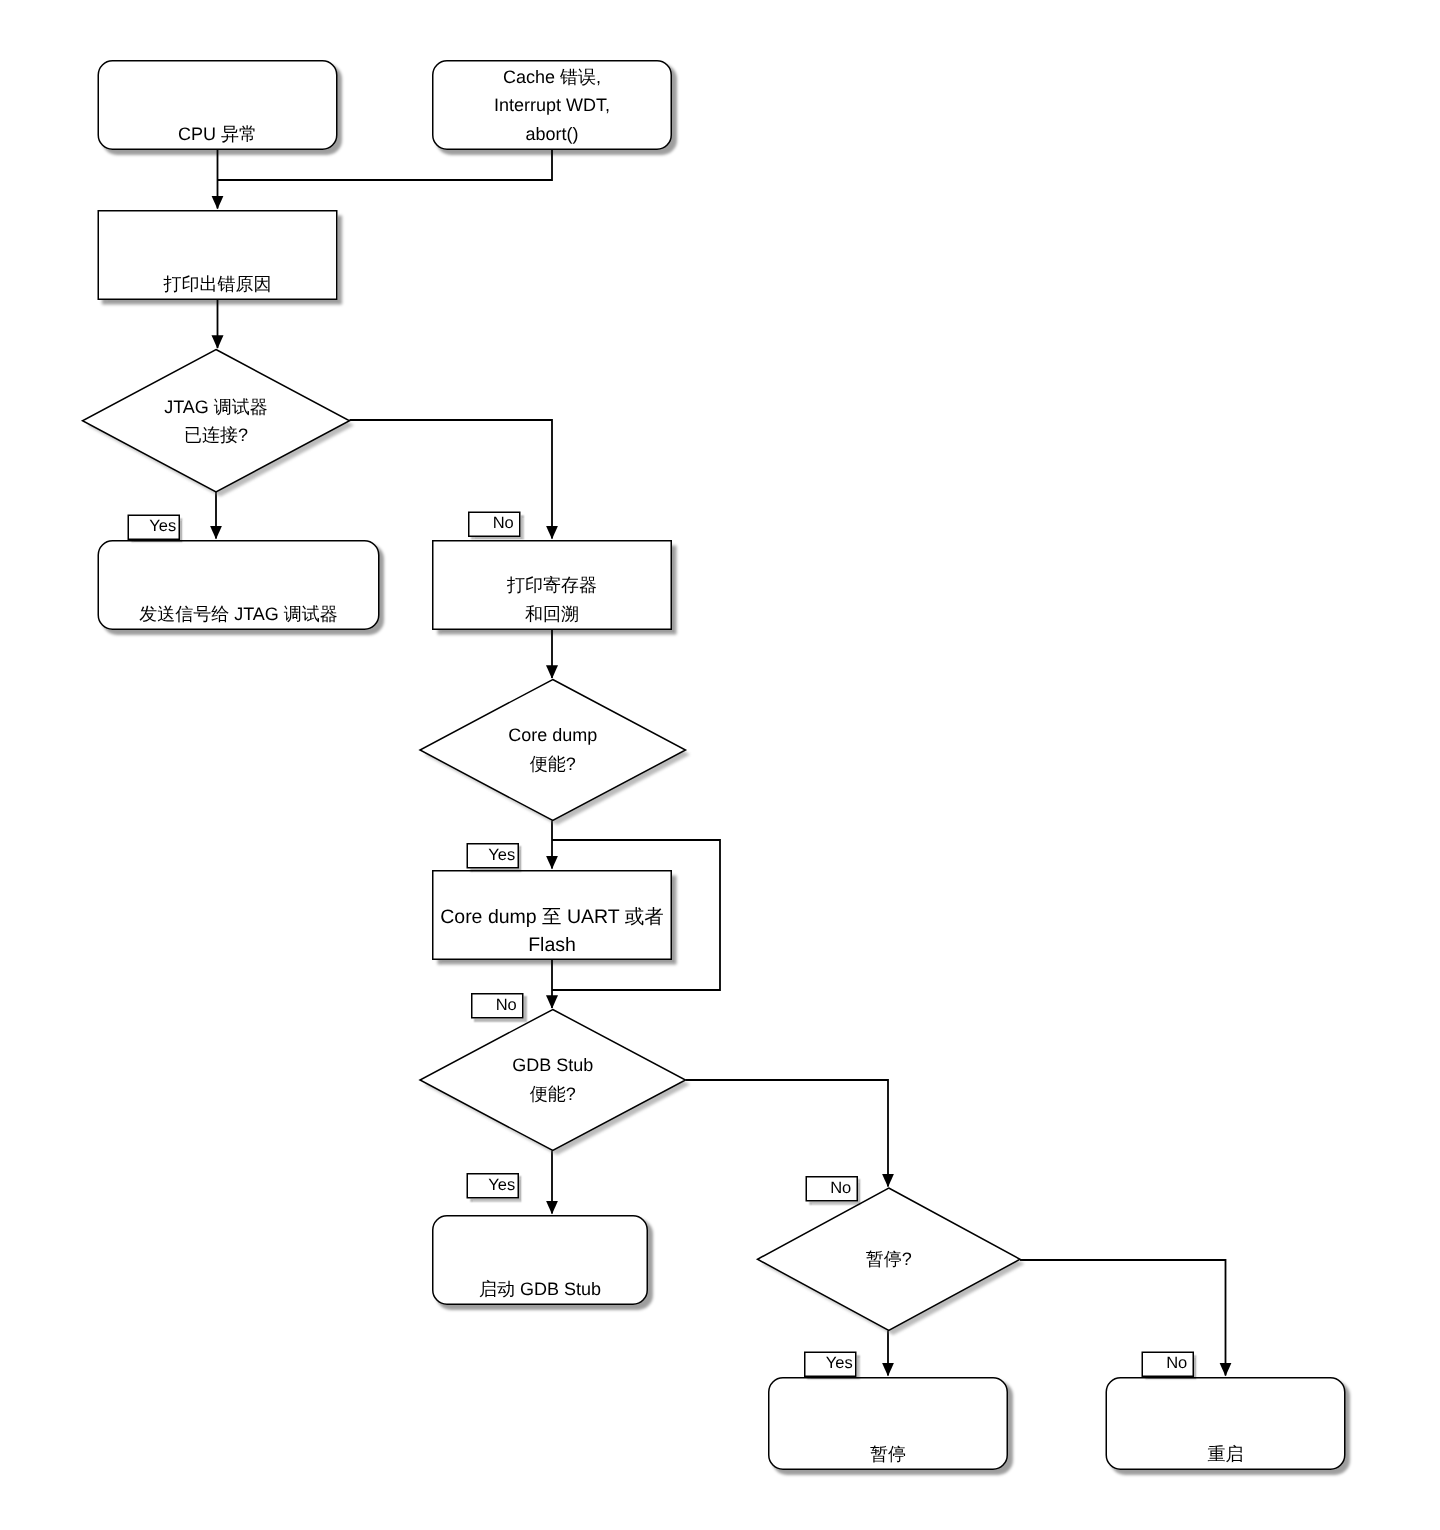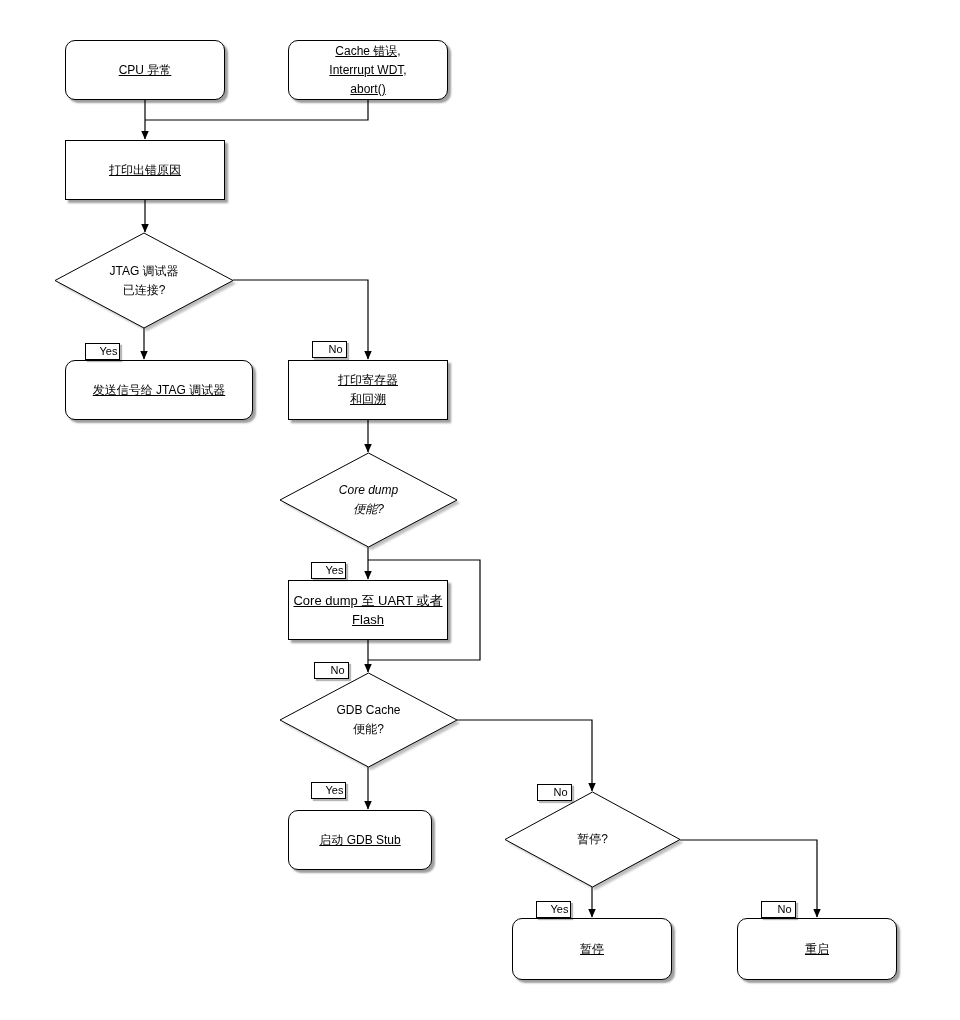--- a/index.html
+++ b/index.html
@@ -43,27 +43,26 @@
     width: 100%;
     height: 100%;
   }
   .node {
     position: absolute;
     box-sizing: border-box;
     background: #ffffff;
     border: 1px solid #000000;
     box-shadow: 3px 3px 2px rgba(0,0,0,0.38);
     display: flex;
-    align-items: center;
+    align-items: flex-end;
     justify-content: center;
     text-align: center;
     font-size: 12px;
     line-height: 19px;
     white-space: pre-line;
-    text-decoration: underline;
   }
   .node.rounded {
     border-radius: 10px;
   }
   .node.tight {
     font-size: 13px;
   }
   .diamond-label {
     position: absolute;
     display: flex;
@@ -130,24 +129,24 @@
       <div class="node rounded" style="left: 65px; top: 40px; width: 160px; height: 60px;"><span>CPU 异常</span></div>
       <div class="node rounded" style="left: 288px; top: 40px; width: 160px; height: 60px;"><span>Cache 错误,
 Interrupt WDT,
 abort()</span></div>
       <div class="node rect" style="left: 65px; top: 140px; width: 160px; height: 60px;"><span>打印出错原因</span></div>
       <div class="diamond-label" style="left: 55px; top: 233px; width: 178px; height: 95px;">JTAG 调试器
 已连接?</div>
       <div class="node rounded" style="left: 65px; top: 360px; width: 188px; height: 60px;"><span>发送信号给 JTAG 调试器</span></div>
       <div class="node rect" style="left: 288px; top: 360px; width: 160px; height: 60px;"><span>打印寄存器
 和回溯</span></div>
-      <div class="diamond-label" style="left: 280px; top: 453px; width: 177px; height: 94px; font-style: italic;">Core dump
+      <div class="diamond-label" style="left: 280px; top: 453px; width: 177px; height: 94px;">Core dump
 便能?</div>
       <div class="node rect tight" style="left: 288px; top: 580px; width: 160px; height: 60px;"><span>Core dump 至 UART 或者 Flash</span></div>
-      <div class="diamond-label" style="left: 280px; top: 673px; width: 177px; height: 94px;">GDB Cache
+      <div class="diamond-label" style="left: 280px; top: 673px; width: 177px; height: 94px;">GDB Stub
 便能?</div>
       <div class="node rounded" style="left: 288px; top: 810px; width: 144px; height: 60px;"><span>启动 GDB Stub</span></div>
       <div class="diamond-label" style="left: 505px; top: 792px; width: 175px; height: 95px;">暂停?</div>
       <div class="node rounded" style="left: 512px; top: 918px; width: 160px; height: 62px;"><span>暂停</span></div>
       <div class="node rounded" style="left: 737px; top: 918px; width: 160px; height: 62px;"><span>重启</span></div>
       <div class="edge-label" style="left: 85px; top: 343px;">Yes</div>
       <div class="edge-label" style="left: 312px; top: 341px;">No</div>
       <div class="edge-label" style="left: 311px; top: 562px;">Yes</div>
       <div class="edge-label" style="left: 314px; top: 662px;">No</div>
       <div class="edge-label" style="left: 311px; top: 782px;">Yes</div>

